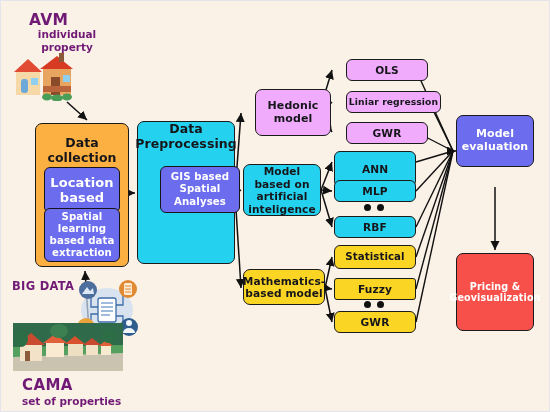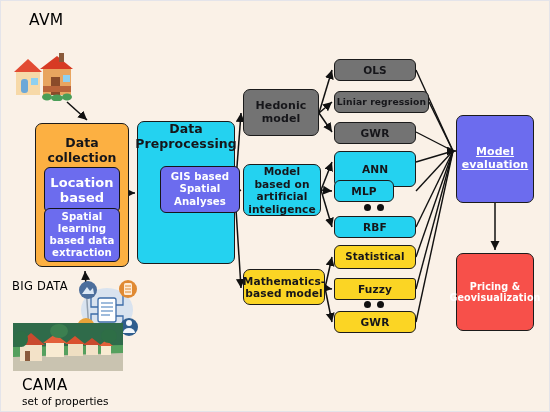--- a/index.html
+++ b/index.html
@@ -24,21 +24,21 @@
     border-radius:7px;
     font-weight:700;
     line-height:1.18;
     letter-spacing:.1px;
     z-index:4;
   }
   
   .c-orange{background:#FCB042;color:#16161a;}
   .c-cyan{background:#24D2F0;color:#16161a;}
   .c-purple{background:#6C6CEE;color:#ffffff;border-color:#15151a;}
-  .c-teal{background:#737373;color:#16161a;}
+  .c-teal{background:#f0abfc;color:#16161a;margin-left:12px;}
   .c-yellow{background:#FBD524;color:#16161a;}
   .c-blue{background:#6C6CEE;color:#ffffff;}
   .c-red{background:#F7504A;color:#ffffff;}
 
   
   #n-data-collection{left:34px;top:122px;width:94px;height:144px;
       align-items:flex-start;padding-top:12px;font-size:12.5px;}
   #n-preprocessing{left:136px;top:120px;width:98px;height:143px;
       align-items:flex-start;font-size:12.5px;}
   #n-location-based{left:43px;top:166px;width:76px;height:46px;font-size:13px;border-radius:6px;}
@@ -46,35 +46,35 @@
   #n-gis{left:145px;top:165px;width:80px;height:47px;font-size:10.2px;border-radius:6px;margin-left:14px;}
 
   #n-hedonic{left:242px;top:88px;width:76px;height:47px;font-size:11px;}
   #n-ai-model{left:242px;top:163px;width:78px;height:52px;font-size:10.6px;}
   #n-math-model{left:242px;top:268px;width:82px;height:36px;font-size:10.6px;}
 
   #n-ols{left:333px;top:58px;width:82px;height:22px;font-size:10.6px;border-radius:6px;}
   #n-linreg{left:333px;top:90px;width:95px;height:22px;font-size:9.2px;border-radius:6px;}
   #n-gwr-teal{left:333px;top:121px;width:82px;height:22px;font-size:10.6px;border-radius:6px;}
   #n-ann{left:333px;top:150px;width:82px;height:36px;font-size:10.6px;border-radius:6px;}
-  #n-mlp{left:333px;top:179px;width:60px;height:22px;font-size:10.6px;border-radius:6px;}
+  #n-mlp{left:333px;top:179px;width:82px;height:22px;font-size:10.6px;border-radius:6px;}
   #n-rbf{left:333px;top:215px;width:82px;height:22px;font-size:10.6px;border-radius:6px;}
   #n-statistical{left:333px;top:244px;width:82px;height:24px;font-size:10.2px;border-radius:6px;}
   #n-fuzzy{left:333px;top:277px;width:82px;height:22px;font-size:10.6px;border-radius:3px;}
   #n-gwr-yellow{left:333px;top:310px;width:82px;height:22px;font-size:10.6px;border-radius:6px;}
 
-  #n-model-eval{left:455px;top:114px;width:78px;height:88px;font-size:11px;text-decoration:underline;}
+  #n-model-eval{left:455px;top:114px;width:78px;height:52px;font-size:11px;}
   #n-pricing{left:455px;top:252px;width:78px;height:78px;font-size:9.6px;}
 
   .dots{position:absolute;z-index:4;display:flex;gap:6px;}
   .dots i{display:block;width:7px;height:7px;border-radius:50%;background:#111;}
   #dots-ai{left:363px;top:203px;}
   #dots-math{left:363px;top:300px;}
 
-  .label{position:absolute;z-index:5;color:#000000;font-weight:400;}
+  .label{position:absolute;z-index:5;color:#701a75;font-weight:700;}
   #lbl-avm{left:28px;top:10px;font-size:15.5px;letter-spacing:.3px;}
   #lbl-avm-sub{left:25px;top:27px;font-size:10.5px;width:82px;text-align:center;line-height:1.22;}
   #lbl-bigdata{left:11px;top:278px;font-size:11.5px;letter-spacing:.3px;}
   #lbl-cama{left:21px;top:375px;font-size:15px;letter-spacing:.4px;}
   #lbl-cama-sub{left:21px;top:394px;font-size:10.5px;}
 
   .art{position:absolute;z-index:3;}
   #art-house{left:12px;top:52px;width:60px;height:48px;}
   #art-bigdata{left:68px;top:276px;width:76px;height:66px;}
   #art-cama{left:12px;top:322px;width:110px;height:48px;}
@@ -199,20 +199,21 @@
       <rect x="73" y="22" width="12" height="10" fill="#F3E2C8"></rect>
       <path d="M86,23 L93,17 L100,23 z" fill="#E2603A"></path>
       <rect x="88" y="23" width="10" height="9" fill="#F8EBD2"></rect>
     </g>
     <ellipse cx="8" cy="16" rx="7" ry="8" fill="#2E6E46"></ellipse>
     <ellipse cx="46" cy="8" rx="9" ry="7" fill="#3C7F50"></ellipse>
     <ellipse cx="96" cy="13" rx="8" ry="7" fill="#2E6E46"></ellipse>
   </svg>
 
   <div class="label" id="lbl-avm">AVM</div>
+  <div class="label" id="lbl-avm-sub">individual property</div>
   <div class="label" id="lbl-bigdata">BIG DATA</div>
   <div class="label" id="lbl-cama">CAMA</div>
   <div class="label" id="lbl-cama-sub">set of properties</div>
 
   <div class="node c-orange" id="n-data-collection">Data collection</div>
   <div class="node c-purple" id="n-location-based">Location based</div>
   <div class="node c-purple" id="n-ml-extraction">Spatial learning based  data extraction</div>
 
   <div class="node c-cyan" id="n-preprocessing">Data Preprocessing</div>
   <div class="node c-purple" id="n-gis">GIS based Spatial Analyses</div>

